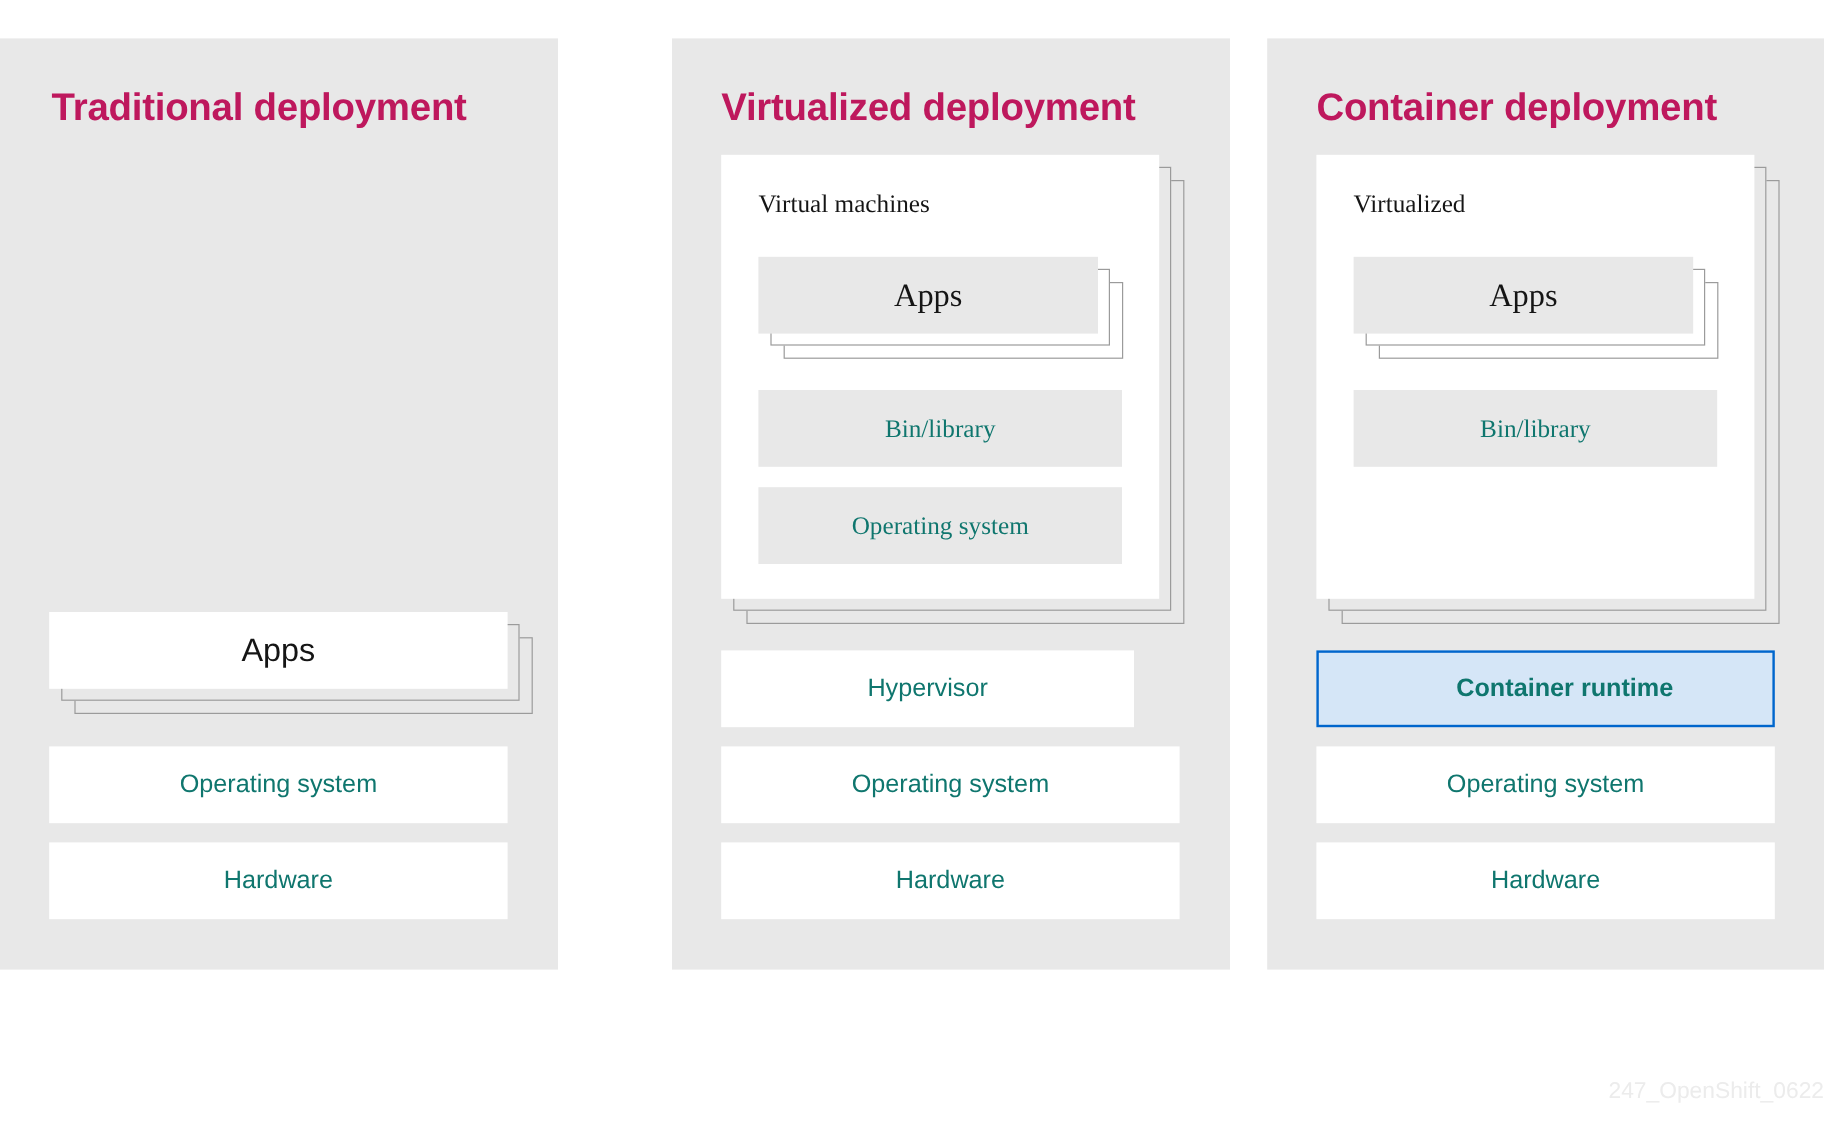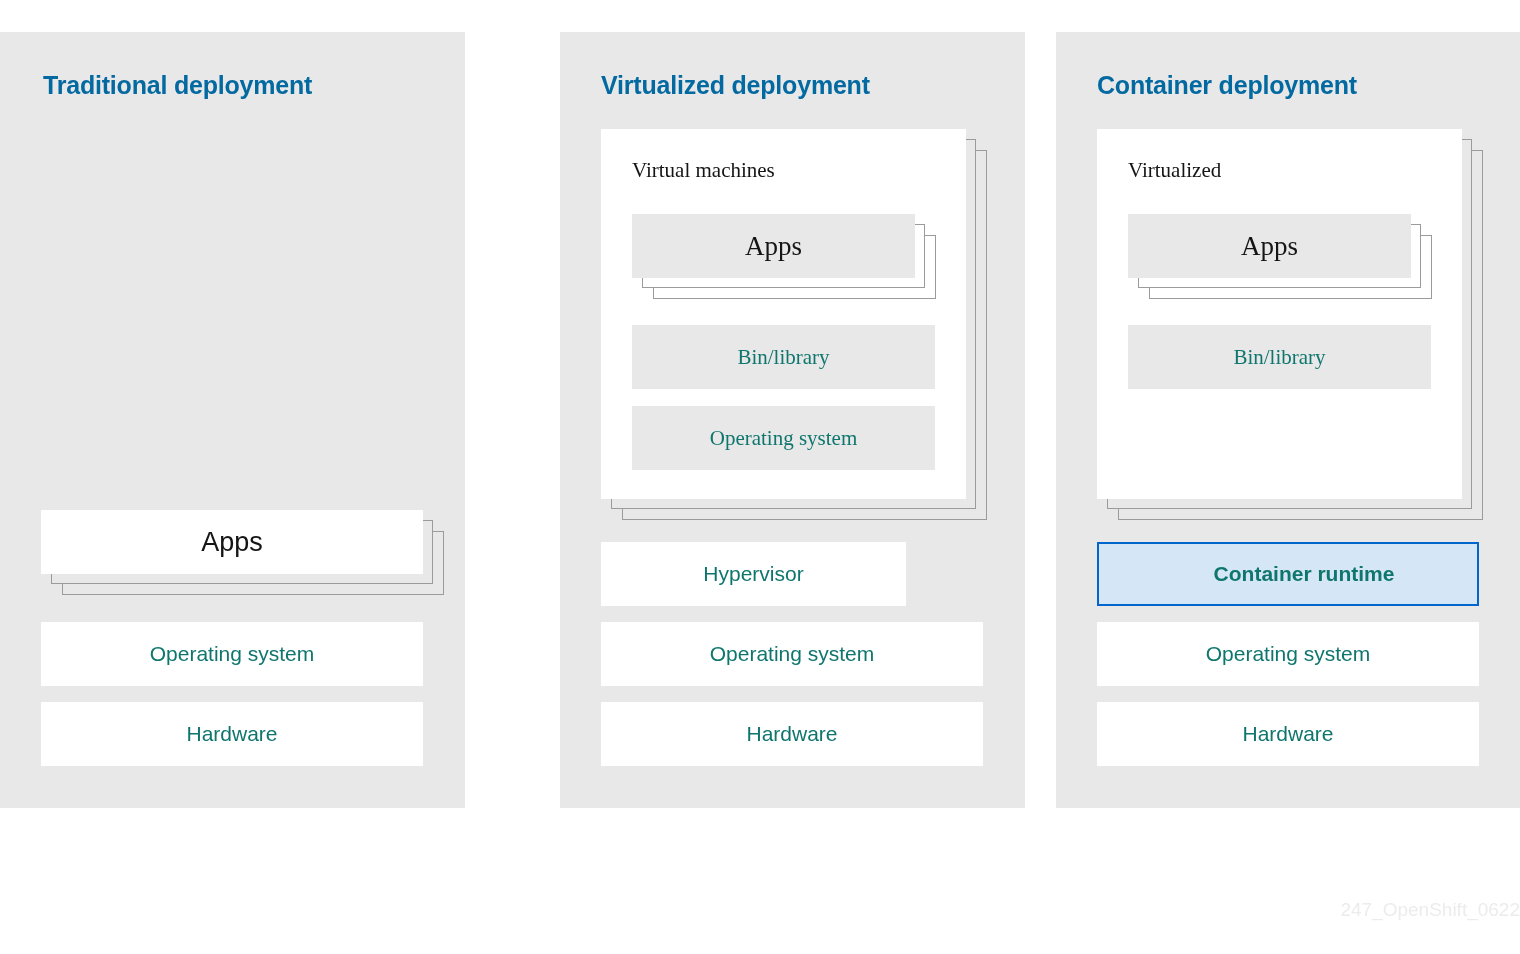--- a/index.html
+++ b/index.html
@@ -31,24 +31,24 @@
     height: 776px;
   }
   #col-traditional { left: 0px;    width: 465px; }
   #col-virtualized { left: 528px;  width: 465px; margin-left: 32px; }
   #col-container   { left: 1056px; width: 523px; }
 
   .column-title {
     position: absolute;
     left: 41px;
     top: 39px;
-    font-size: 25px;
+    font-size: 32px;
     font-weight: bold;
     letter-spacing: -0.2px;
-    color: #0369a1;
+    color: #be185d;
     white-space: nowrap;
   }
   #col-traditional .column-title { left: 43px; }
 
   
   .row-box {
     position: absolute;
     background: #ffffff;
     box-sizing: border-box;
     display: flex;
@@ -171,21 +171,21 @@
           <div class="stack-ghost on-white" style="left:10px; top:10px; width:283px; height:64px;"></div>
           <div class="stack-front grey">Apps</div>
         </div>
 
         <div class="row-box" style="left:31px; top:196px; width:303px; height:64px; background:#e8e8e8;">Bin/library</div>
 
         <div class="row-box" style="left:31px; top:277px; width:303px; height:64px; background:#e8e8e8;">Operating system</div>
       </div>
     </div>
 
-    <div class="row-box" style="left:41px; top:510px; width:305px; height:64px;">Hypervisor</div>
+    <div class="row-box" style="left:41px; top:510px; width:344px; height:64px;">Hypervisor</div>
 
     <div class="row-box" style="left:41px; top:590px; width:382px; height:64px;">Operating system</div>
 
     <div class="row-box" style="left:41px; top:670px; width:382px; height:64px;">Hardware</div>
   </div>
 
   <div class="column" id="col-container">
     <div class="column-title">Container deployment</div>
 
     <div class="stack-wrap" style="left:41px; top:97px; width:365px; height:370px;">

